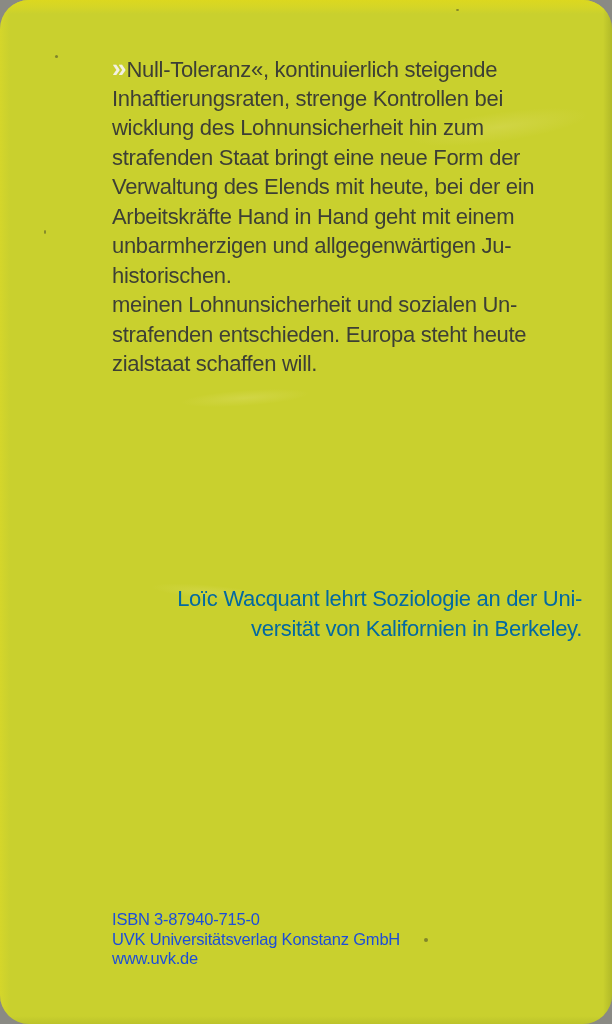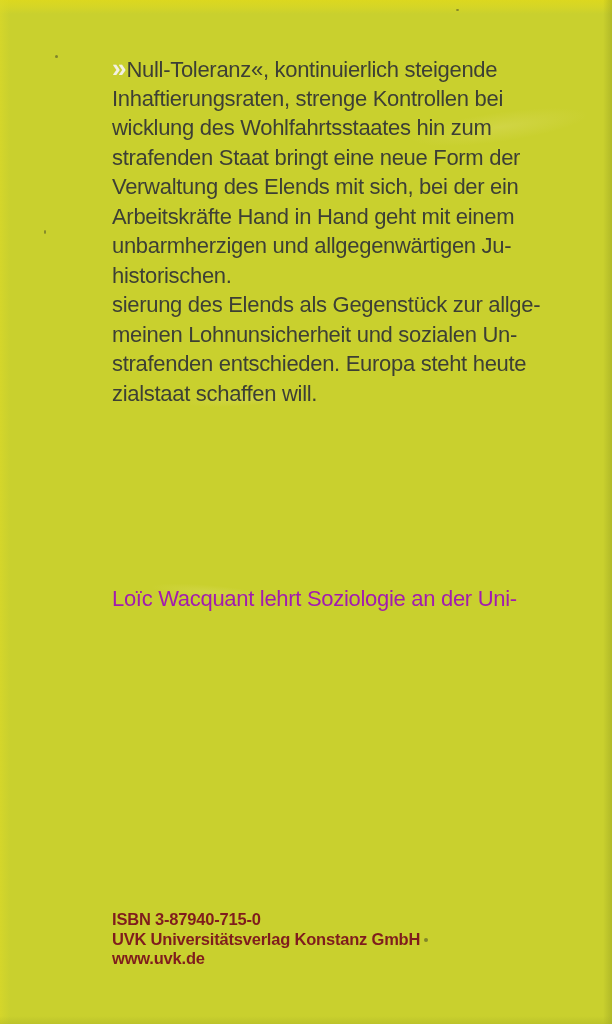--- a/index.html
+++ b/index.html
@@ -7,20 +7,21 @@
     padding: 0;
     background: #8a8a84;
   }
   .cover {
     position: relative;
     width: 612px;
     height: 1024px;
     background: #c9d02e;
     overflow: hidden;
     font-family: "Liberation Sans", "DejaVu Sans", sans-serif;
+    border-radius: 29px;
   }
   
   .edge-top {
     position: absolute;
     left: 0; top: 0;
     width: 100%; height: 14px;
     background: linear-gradient(to bottom, #dcd81f 0%, #d4d527 55%, rgba(212,213,39,0) 100%);
     pointer-events: none;
   }
   .edge-left {
@@ -90,34 +91,35 @@
     font-size: 26px;
     letter-spacing: -2px;
     margin-right: 2px;
     text-shadow: 0 0 1px rgba(200,205,90,0.6);
   }
   .bio {
     position: absolute;
     left: 112px;
     top: 584px;
     width: 470px;
-    color: #a21caf;
+    color: #0369a1;
     font-size: 22px;
     font-weight: 500;
     letter-spacing: -0.3px;
+    text-align: right;
   }
   
   .imprint {
     position: absolute;
     left: 112px;
     top: 910px;
     width: 470px;
-    color: #7f1d1d;
+    color: #1d4ed8;
     font-size: 16.5px;
-    font-weight: 700;
+    font-weight: 400;
     letter-spacing: -0.2px;
   }
   .imprint .iline {
     height: 19.5px;
     line-height: 19.5px;
     white-space: nowrap;
   }
 </style>
 </head>
 <body>
@@ -133,34 +135,34 @@
   <div class="scuff scuff-2"></div>
   <div class="scuff scuff-3"></div>
   <div class="speck speck-1"></div>
   <div class="speck speck-2"></div>
   <div class="speck speck-3"></div>
   <div class="speck speck-4"></div>
 
   <div class="blurb">
     <div class="line"><span class="oq">»</span><span>Null-Toleranz«, kontinuierlich steigende</span></div>
     <div class="line">Inhaftierungsraten, strenge Kontrollen bei</div>
-    <div class="line">wicklung des Wohlfahrtsstaates hin zum</div>
+    <div class="line">wicklung des Lohnunsicherheit hin zum</div>
     <div class="line">strafenden Staat bringt eine neue Form der</div>
-    <div class="line">Verwaltung des Elends mit sich, bei der ein</div>
+    <div class="line">Verwaltung des Elends mit heute, bei der ein</div>
     <div class="line">Arbeitskräfte Hand in Hand geht mit einem</div>
     <div class="line">unbarmherzigen und allgegenwärtigen Ju-</div>
     <div class="line">historischen.</div>
-    <div class="line">sierung des Elends als Gegenstück zur allge-</div>
     <div class="line">meinen Lohnunsicherheit und sozialen Un-</div>
     <div class="line">strafenden entschieden. Europa steht heute</div>
     <div class="line">zialstaat schaffen will.</div>
   </div>
 
   <div class="bio">
     <div class="line">Loïc Wacquant lehrt Soziologie an der Uni-</div>
+    <div class="line">versität von Kalifornien in Berkeley.</div>
   </div>
 
   <div class="imprint">
     <div class="iline">ISBN 3-87940-715-0</div>
     <div class="iline">UVK Universitätsverlag Konstanz GmbH</div>
     <div class="iline">www.uvk.de</div>
   </div>
 
 </div>
 

